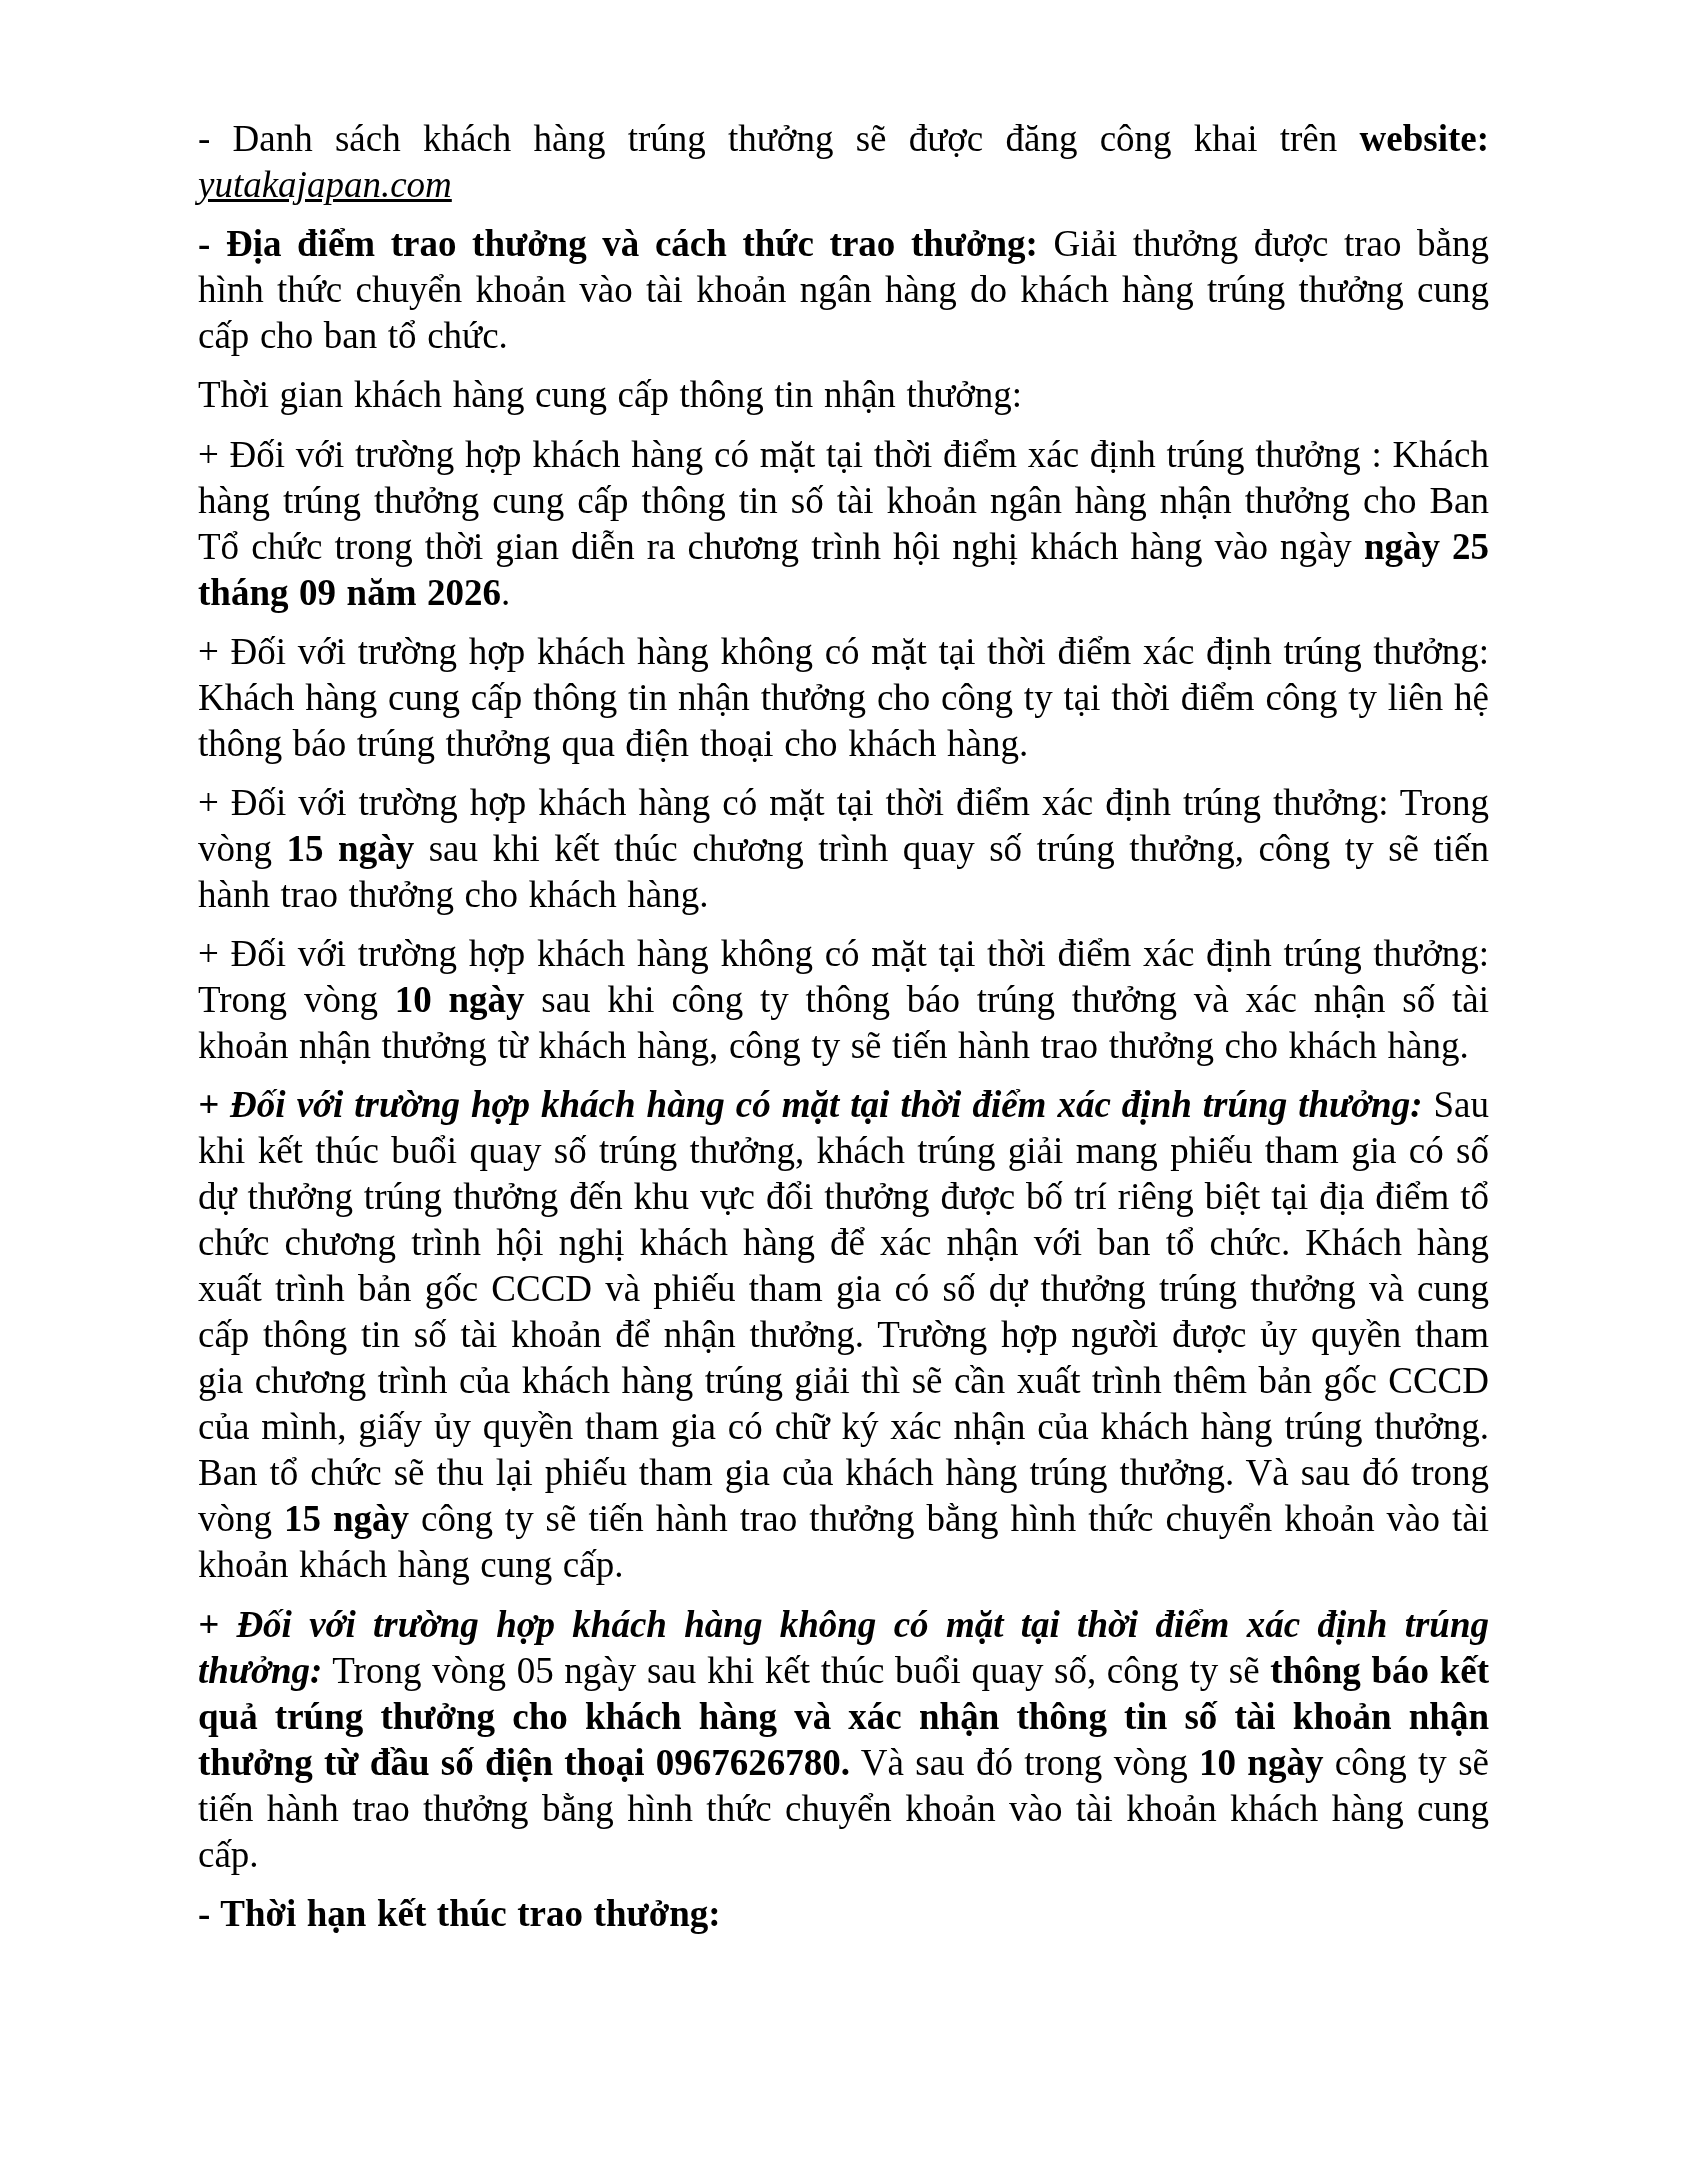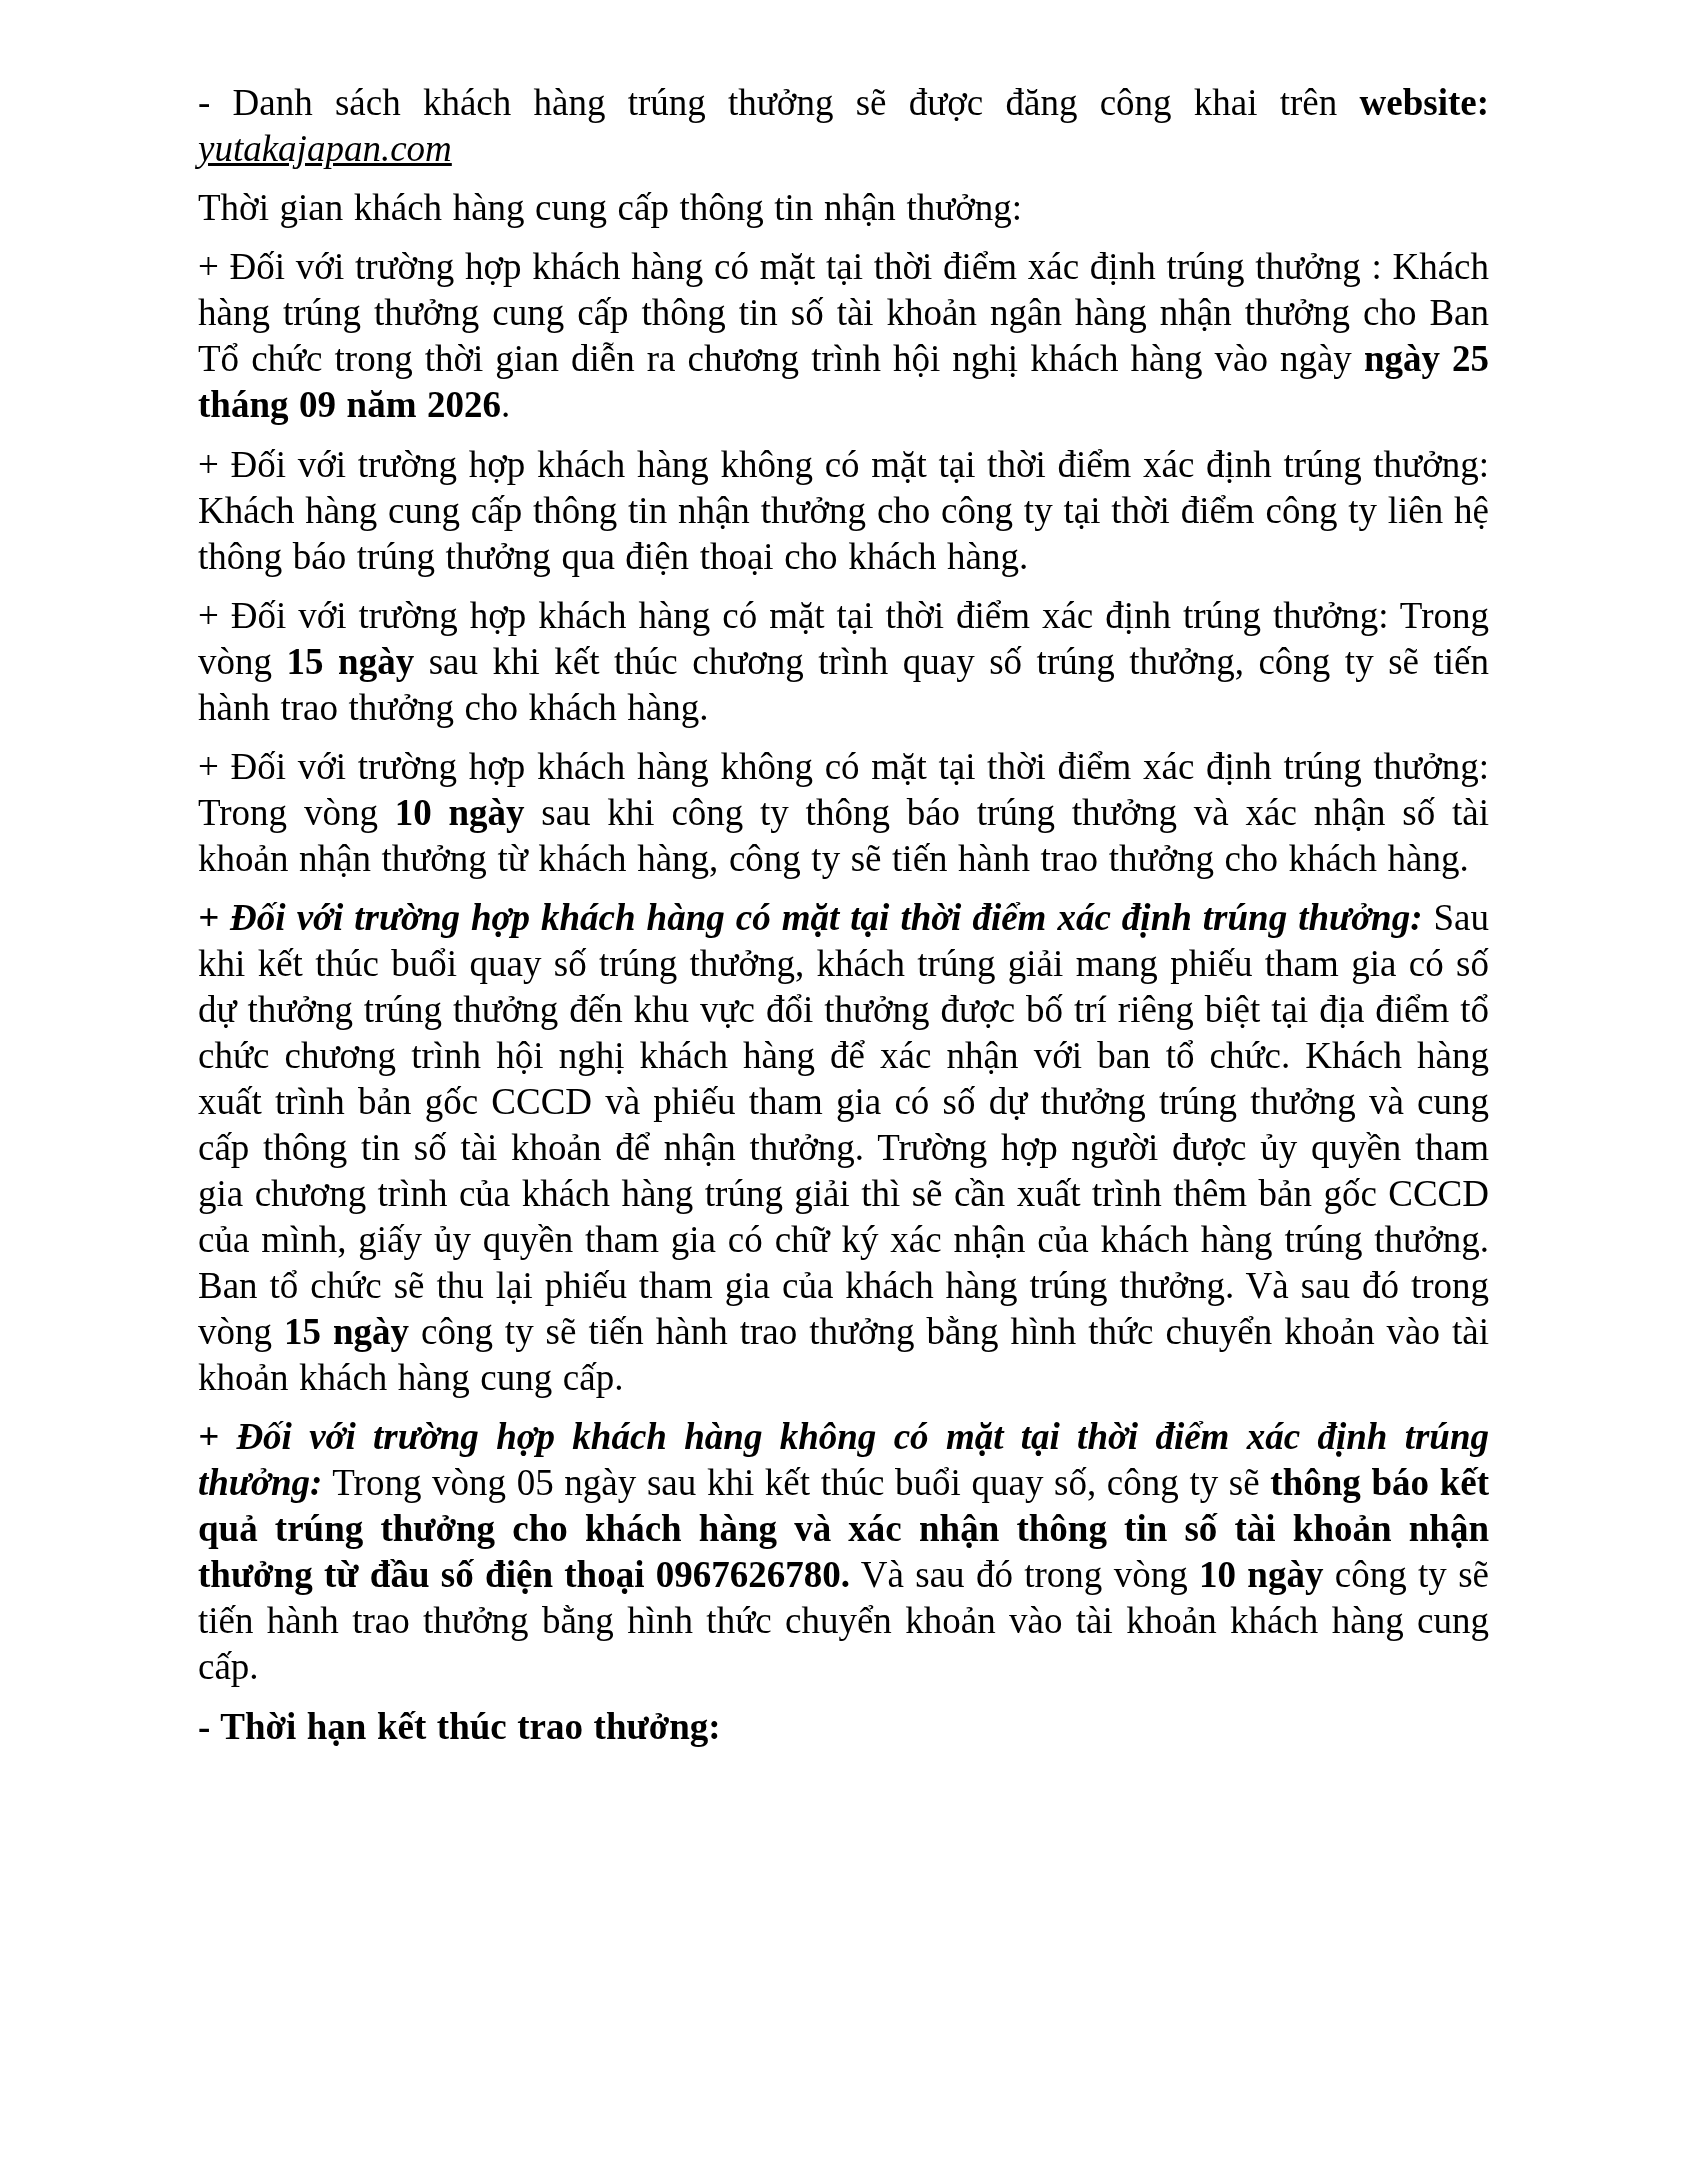--- a/index.html
+++ b/index.html
@@ -10,41 +10,42 @@
   }
   body {
     width: 1687px;
     height: 2183px;
     overflow: hidden;
   }
   .page {
     width: 1687px;
     height: 1649px;
     background: #ffffff;
-    padding: 80px 198px 0 198px;
+    padding: 116px 198px 0 198px;
   }
   .para {
     font-family: "Liberation Serif", "DejaVu Serif", serif;
     font-size: 37px;
     line-height: 46px;
     color: #000000;
     text-align: justify;
     margin: 0 0 13.2px 0;
     word-spacing: 1.3px;
   }
   .para span.b  { font-weight: bold; }
   .para span.i  { font-style: italic; }
   .para span.u  { text-decoration: underline; }
 </style>
 </head>
 <body>
 
 <div class="page">
   <div class="content">
       <p class="para"><span class="">- Danh sách khách hàng trúng thưởng sẽ được đăng công khai trên </span><span class="b ">website:</span><span class="i u"> yutakajapan.com</span></p>
+      <p class="para"><span class="b ">- Địa điểm trao thưởng và cách thức trao thưởng:</span><span class=""> Giải thưởng được trao bằng hình thức chuyển khoản vào tài khoản ngân hàng do khách hàng trúng thưởng cung cấp cho ban tổ chức.</span></p>
       <p class="para"><span class="">Thời gian khách hàng cung cấp thông tin nhận thưởng:</span></p>
       <p class="para"><span class="">+ Đối với trường hợp khách hàng có mặt tại thời điểm xác định trúng thưởng : Khách hàng trúng thưởng cung cấp thông tin số tài khoản ngân hàng nhận thưởng cho Ban Tổ chức trong thời gian diễn ra chương trình hội nghị khách hàng vào ngày </span><span class="b ">ngày 25 tháng 09 năm 2026</span><span class="">.</span></p>
       <p class="para"><span class="">+ Đối với trường hợp khách hàng không có mặt tại thời điểm xác định trúng thưởng: Khách hàng cung cấp thông tin nhận thưởng cho công ty tại thời điểm công ty liên hệ thông báo trúng thưởng qua điện thoại cho khách hàng.</span></p>
       <p class="para"><span class="">+ Đối với trường hợp khách hàng có mặt tại thời điểm xác định trúng thưởng: Trong vòng </span><span class="b ">15 ngày</span><span class=""> sau khi kết thúc chương trình quay số trúng thưởng, công ty sẽ tiến hành trao thưởng cho khách hàng.</span></p>
       <p class="para"><span class="">+ Đối với trường hợp khách hàng không có mặt tại thời điểm xác định trúng thưởng: Trong vòng </span><span class="b ">10 ngày</span><span class=""> sau khi công ty thông báo trúng thưởng và xác nhận số tài khoản nhận thưởng từ khách hàng, công ty sẽ tiến hành trao thưởng cho khách hàng.</span></p>
       <p class="para"><span class="b i ">+ Đối với trường hợp khách hàng có mặt tại thời điểm xác định trúng thưởng:</span><span class=""> Sau khi kết thúc buổi quay số trúng thưởng, khách trúng giải mang phiếu tham gia có số dự thưởng trúng thưởng đến khu vực đổi thưởng được bố trí riêng biệt tại địa điểm tổ chức chương trình hội nghị khách hàng để xác nhận với ban tổ chức. Khách hàng xuất trình bản gốc CCCD và phiếu tham gia có số dự thưởng trúng thưởng và cung cấp thông tin số tài khoản  để nhận thưởng. Trường hợp người được ủy quyền tham gia chương trình của khách hàng trúng giải thì sẽ cần xuất trình thêm bản gốc CCCD của mình, giấy ủy quyền tham gia có chữ ký xác nhận của khách hàng trúng thưởng. Ban tổ chức sẽ thu lại phiếu tham gia của khách hàng trúng thưởng. Và sau đó trong vòng </span><span class="b ">15 ngày</span><span class=""> công ty sẽ tiến hành trao thưởng bằng hình thức chuyển khoản vào tài khoản khách hàng cung cấp.</span></p>
       <p class="para"><span class="b i ">+ Đối với trường hợp khách hàng không có mặt tại thời điểm xác định trúng thưởng:</span><span class=""> Trong vòng 05 ngày sau khi kết thúc buổi quay số, công ty sẽ </span><span class="b ">thông báo kết quả trúng thưởng cho khách hàng và xác nhận thông tin số tài khoản nhận thưởng từ đầu số điện thoại 0967626780.</span><span class=""> Và sau đó trong vòng </span><span class="b ">10 ngày</span><span class=""> công ty sẽ tiến hành trao thưởng bằng hình thức chuyển khoản vào tài khoản khách hàng cung cấp.</span></p>
       <p class="para"><span class="b ">- Thời hạn kết thúc trao thưởng:</span></p>
     </div>
 </div>

